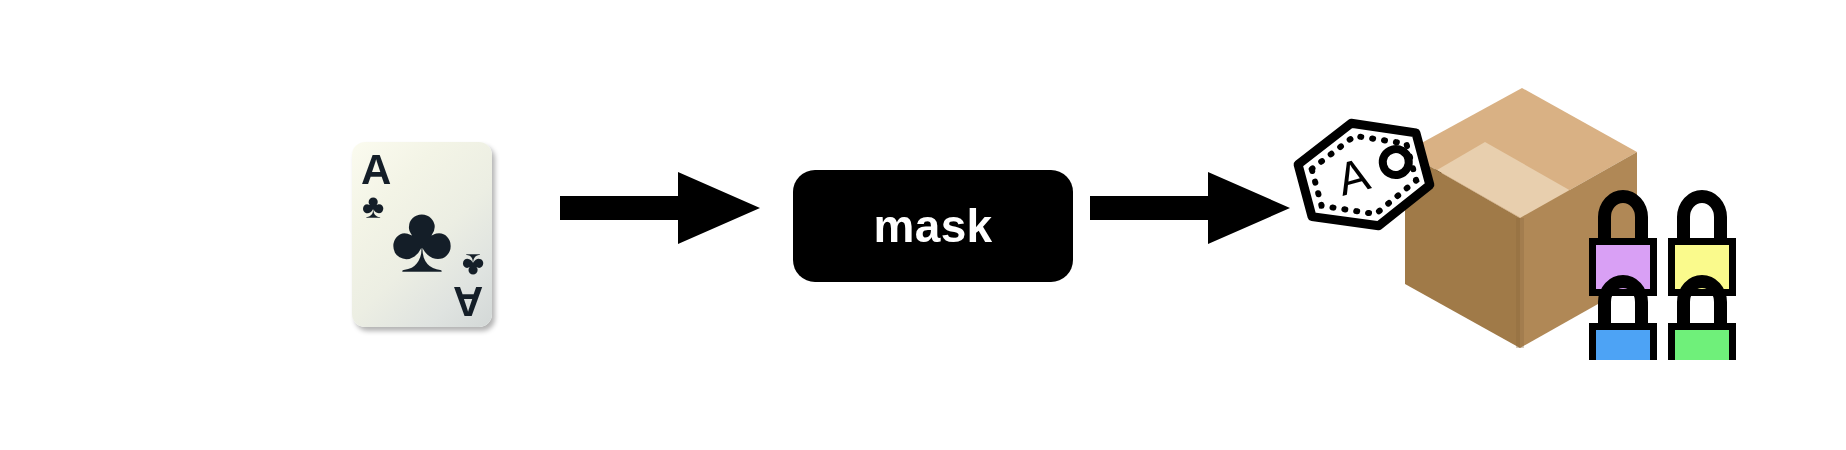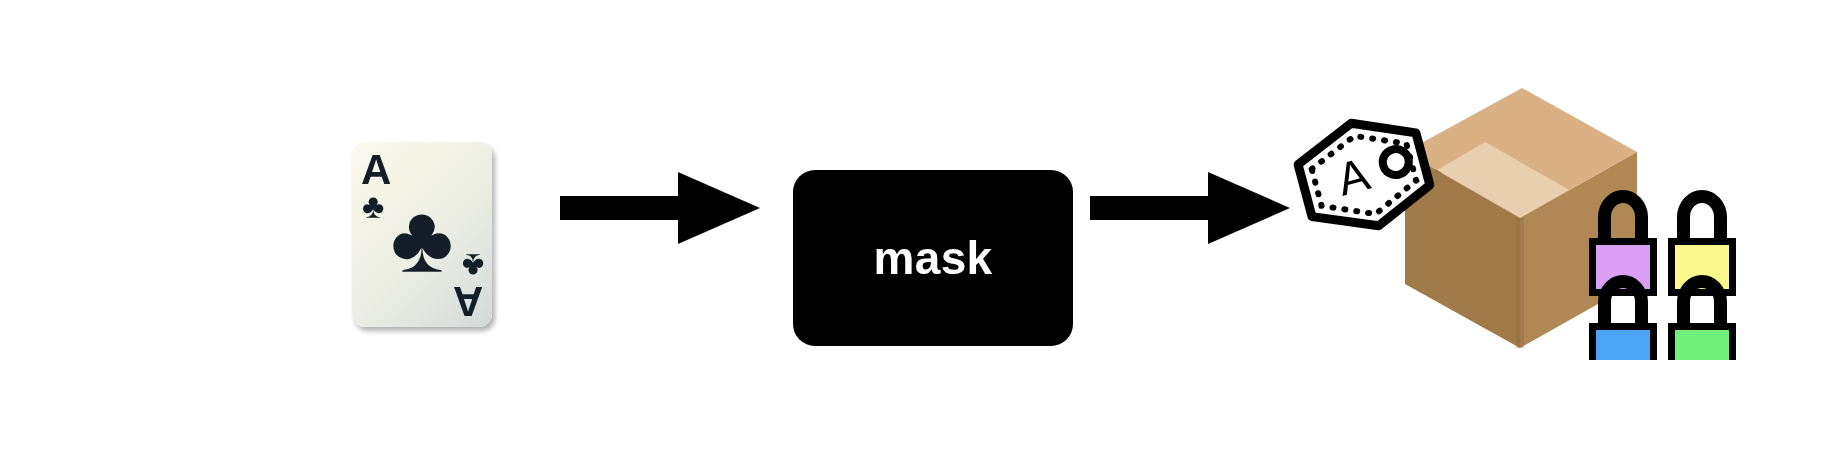--- a/index.html
+++ b/index.html
@@ -57,21 +57,21 @@
   .arrow { position: absolute; }
   #arrow-1 { left: 560px; top: 168px; width: 200px; height: 80px; }
   #arrow-2 { left: 1090px; top: 168px; width: 200px; height: 80px; }
 
   
   #mask-block {
     position: absolute;
     left: 793px;
     top: 170px;
     width: 280px;
-    height: 176px;
+    height: 112px;
     background: #000000;
     border-radius: 22px;
     display: flex;
     align-items: center;
     justify-content: center;
   }
   #mask-label {
     color: #ffffff;
     font-size: 46px;
     font-weight: bold;

